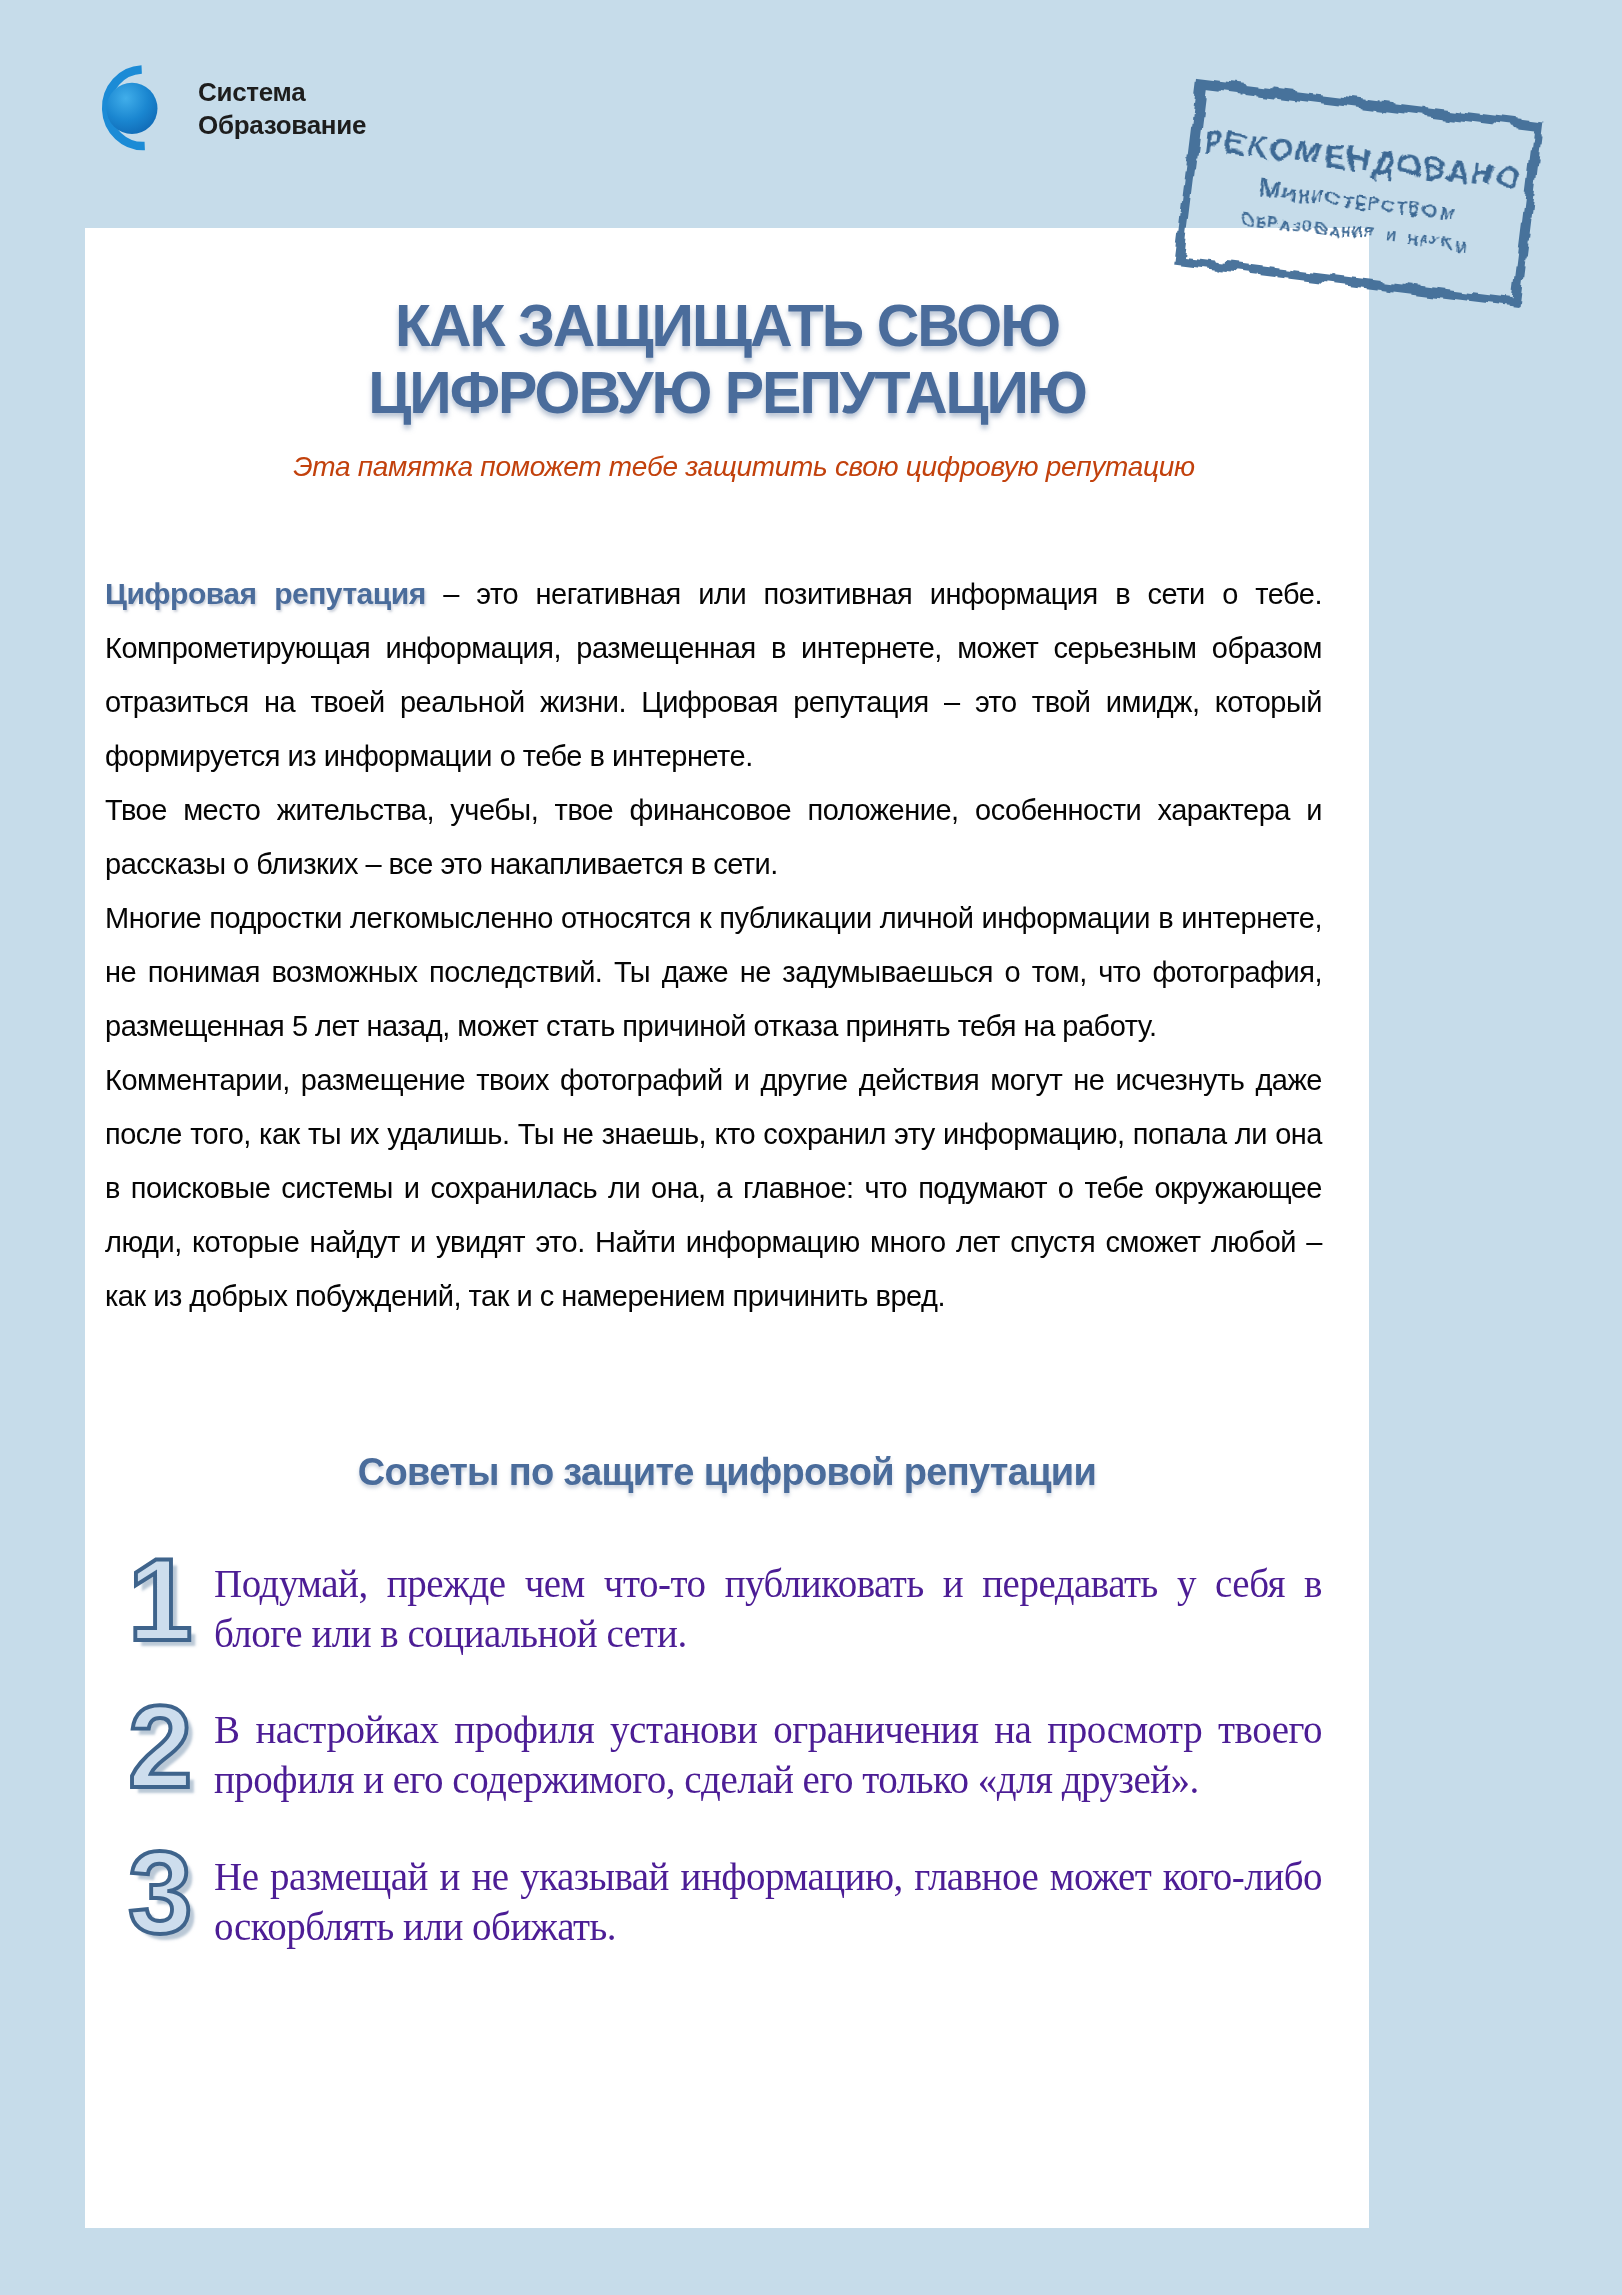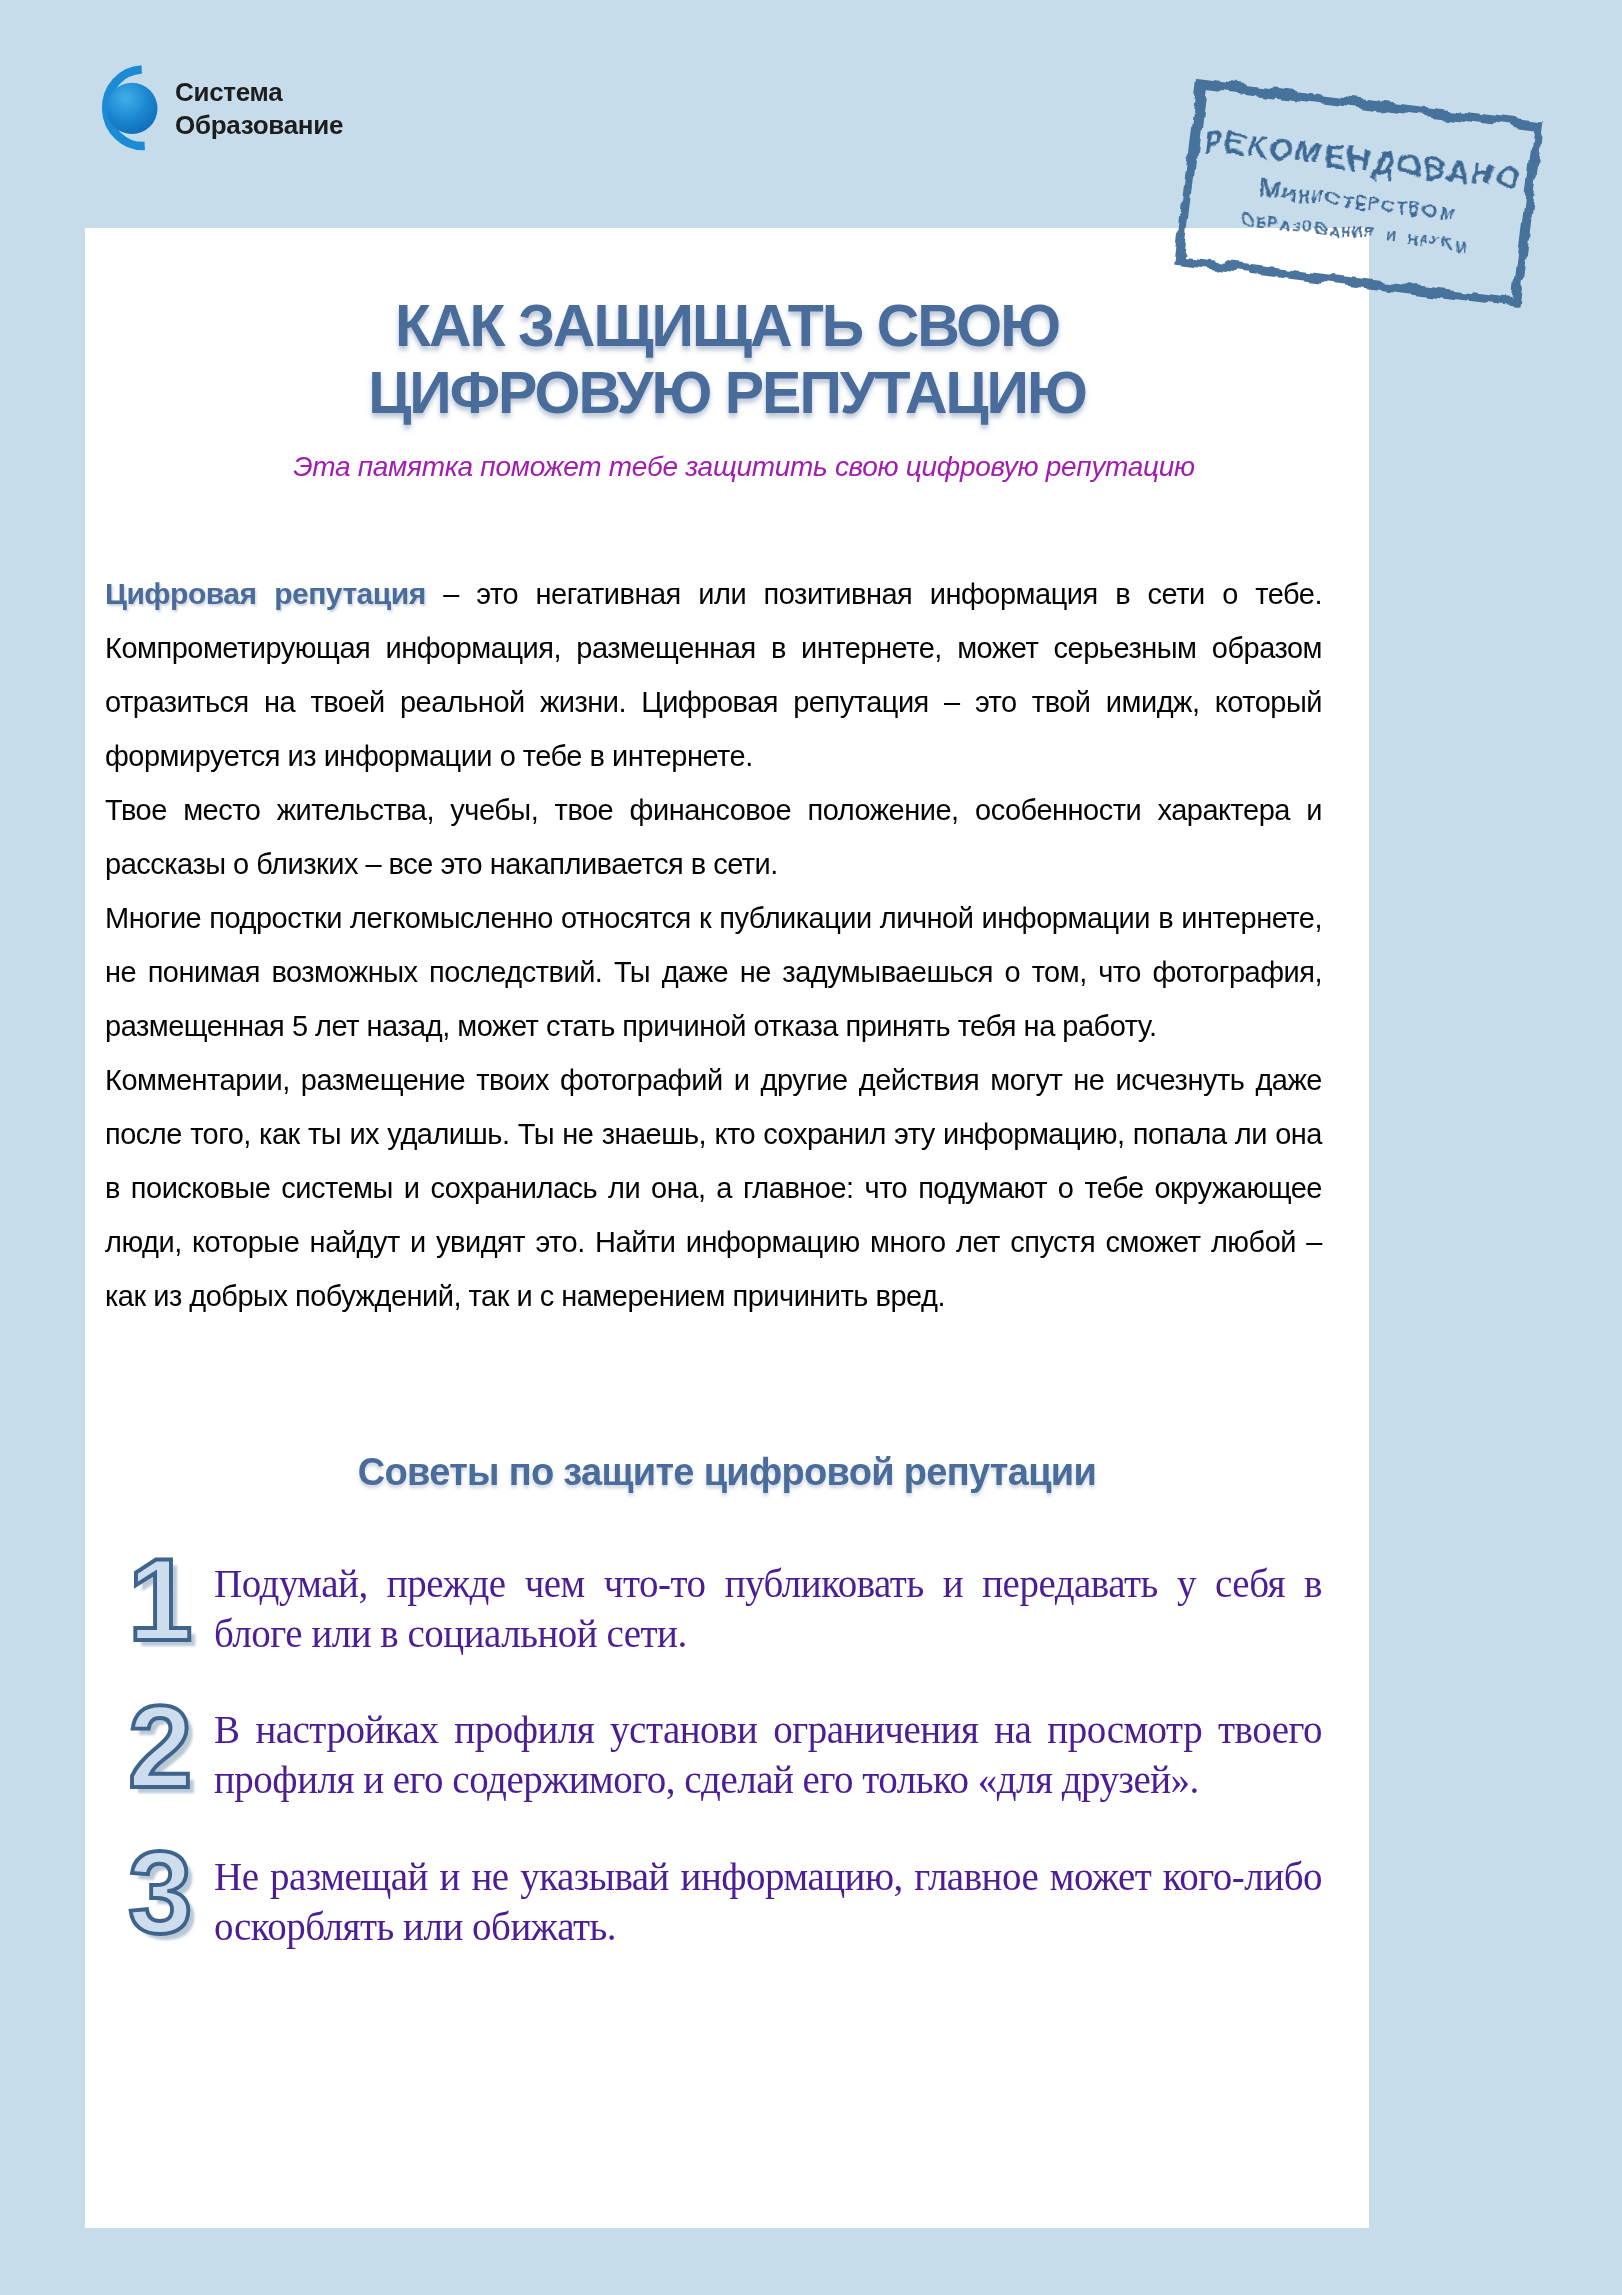--- a/index.html
+++ b/index.html
@@ -24,21 +24,21 @@
     height: 2000px;
     background: #ffffff;
   }
   
   .logo {
     position: absolute;
     left: 87px;
     top: 63px;
     display: flex;
     align-items: center;
-    gap: 9px;
+    gap: 32px;
   }
   .logo-text {
     font-size: 26px;
     line-height: 33px;
     font-weight: 700;
     color: #1d1d1d;
     letter-spacing: -0.3px;
   }
   
   .stamp {
@@ -87,21 +87,21 @@
     letter-spacing: -2px;
     color: #4a6c9b;
     text-shadow: 0 3.9px 5.2px rgba(125, 145, 175, 0.55);
     font-stretch: condensed;
   }
   .doc-subtitle {
     margin-top: 23.6px;
     text-align: center;
     font-style: italic;
     font-size: 28px;
-    color: #a21caf;
+    color: #c2410c;
     letter-spacing: -0.3px;
     padding-left: 34px;
   }
   
   .body-text {
     margin: 84px 47px 0 20px;
     font-size: 29px;
     line-height: 54px;
     text-align: justify;
     color: #050505;

